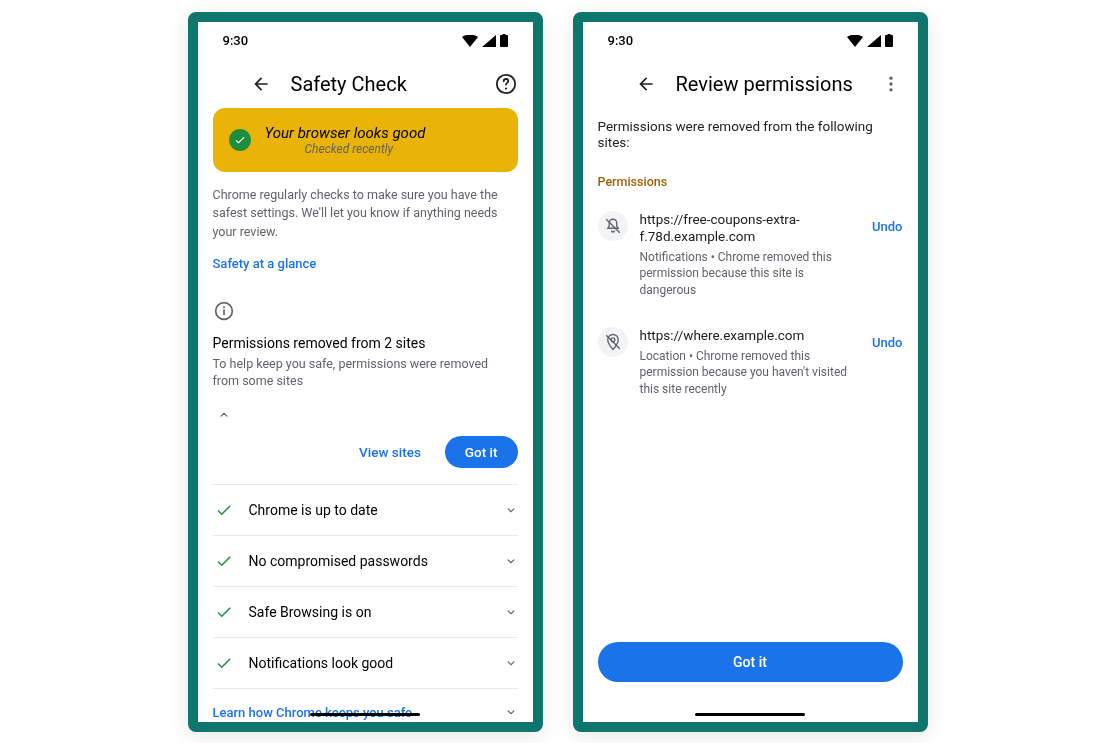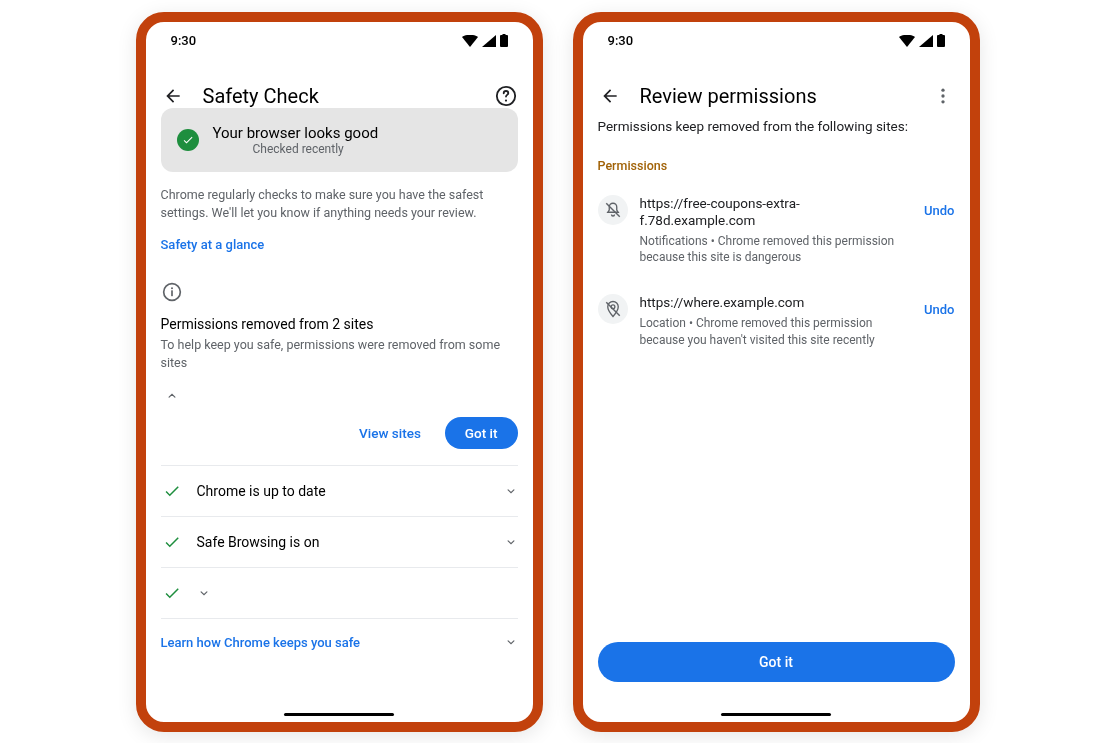--- a/index.html
+++ b/index.html
@@ -7,24 +7,24 @@
   background: #fff;
   font-family: -apple-system, BlinkMacSystemFont, 'Segoe UI', Roboto, Arial, sans-serif;
   width: 1115px;
   height: 743px;
   display: flex;
   align-items: center;
   justify-content: center;
   gap: 30px;
 }
 .phone {
-  width: 407px;
+  width: 355px;
   height: 720px;
-  border: 10px solid #c2410c;
-  border-radius: 28px;
+  border: 10px solid #0f766e;
+  border-radius: 8px;
   background: #fff;
   position: relative;
   overflow: hidden;
   box-shadow: 0 4px 20px rgba(0,0,0,0.1);
 }
 .phone::after {
   content: '';
   position: absolute;
   right: -14px;
   top: 170px;
@@ -40,35 +40,37 @@
   align-items: center;
   justify-content: space-between;
   padding: 0 25px;
   font-size: 13px;
   font-weight: 500;
 }
 .status-icons { display: flex; gap: 4px; align-items: center; }
 .app-bar {
   height: 48px;
   display: flex;
-  align-items: flex-end;
+  align-items: center;
   padding: 0 15px;
   gap: 18px;
+  margin-left: 36px;
 }
 .app-bar .title { font-size: 20px; font-weight: 400; flex: 1; }
 .icon-btn { width: 24px; height: 24px; display: flex; align-items: center; justify-content: center; cursor: pointer; }
 .content { flex: 1; overflow-y: auto; padding: 0 15px 15px; }
 .status-card {
-  background: #e5e5e5;
+  background: #eab308;
   border-radius: 12px;
   padding: 16px;
   display: flex;
   align-items: center;
   gap: 14px;
   margin-bottom: 14px;
+  font-style: italic;
 }
 .check-circle {
   width: 22px; height: 22px;
   background: #1e8e3e;
   border-radius: 50%;
   display: flex; align-items: center; justify-content: center;
   flex-shrink: 0;
 }
 .status-card .card-title { font-size: 15px; font-weight: 400; }
 .status-card .card-sub { font-size: 12px; color: #5f6368; margin-left: 40px; }
@@ -214,33 +216,47 @@
               <path d="M7 10l5 5 5-5" fill="none" stroke="#5f6368" stroke-width="2" stroke-linecap="round"></path>
             </svg>
           </div>
       </div>
       <div class="check-row">
         <div class="green-check">
             <svg width="18" height="18" viewBox="0 0 24 24">
               <path d="M9 16.2 4.8 12l-1.4 1.4L9 19 21 7l-1.4-1.4z" fill="#1e8e3e"></path>
             </svg>
           </div>
-        <div class="label">Safe Browsing is on</div>
+        <div class="label">No compromised passwords</div>
         <div>
             <svg width="14" height="14" viewBox="0 0 24 24">
               <path d="M7 10l5 5 5-5" fill="none" stroke="#5f6368" stroke-width="2" stroke-linecap="round"></path>
             </svg>
           </div>
       </div>
       <div class="check-row">
         <div class="green-check">
             <svg width="18" height="18" viewBox="0 0 24 24">
               <path d="M9 16.2 4.8 12l-1.4 1.4L9 19 21 7l-1.4-1.4z" fill="#1e8e3e"></path>
             </svg>
           </div>
+        <div class="label">Safe Browsing is on</div>
+        <div>
+            <svg width="14" height="14" viewBox="0 0 24 24">
+              <path d="M7 10l5 5 5-5" fill="none" stroke="#5f6368" stroke-width="2" stroke-linecap="round"></path>
+            </svg>
+          </div>
+      </div>
+      <div class="check-row">
+        <div class="green-check">
+            <svg width="18" height="18" viewBox="0 0 24 24">
+              <path d="M9 16.2 4.8 12l-1.4 1.4L9 19 21 7l-1.4-1.4z" fill="#1e8e3e"></path>
+            </svg>
+          </div>
+        <div class="label">Notifications look good</div>
         <div>
             <svg width="14" height="14" viewBox="0 0 24 24">
               <path d="M7 10l5 5 5-5" fill="none" stroke="#5f6368" stroke-width="2" stroke-linecap="round"></path>
             </svg>
           </div>
       </div>
 
       <div class="learn-row">
         <div class="learn-link">Learn how Chrome keeps you safe</div>
         <div>
@@ -286,21 +302,21 @@
       <div class="title">Review permissions</div>
       <div class="icon-btn">
         <svg width="20" height="20" viewBox="0 0 24 24">
             <circle cx="12" cy="5" r="2" fill="#5f6368"></circle>
             <circle cx="12" cy="12" r="2" fill="#5f6368"></circle>
             <circle cx="12" cy="19" r="2" fill="#5f6368"></circle>
           </svg>
       </div>
     </div>
     <div class="content-right">
-      <div class="r-desc">Permissions keep removed from the following sites:</div>
+      <div class="r-desc">Permissions were removed from the following sites:</div>
       <div class="r-section-label">Permissions</div>
 
       <div class="site-row">
         <div class="site-icon">
           <svg width="18" height="18" viewBox="0 0 24 24">
               <path d="M12 3a5 5 0 0 0-5 5v4l-2 3h14l-2-3V8a5 5 0 0 0-5-5z" fill="none" stroke="#5f6368" stroke-width="1.8"></path>
               <path d="M10 18a2 2 0 0 0 4 0" fill="none" stroke="#5f6368" stroke-width="1.8"></path>
               <line x1="3" y1="3" x2="21" y2="21" stroke="#5f6368" stroke-width="1.8"></line>
             </svg>
         </div>

